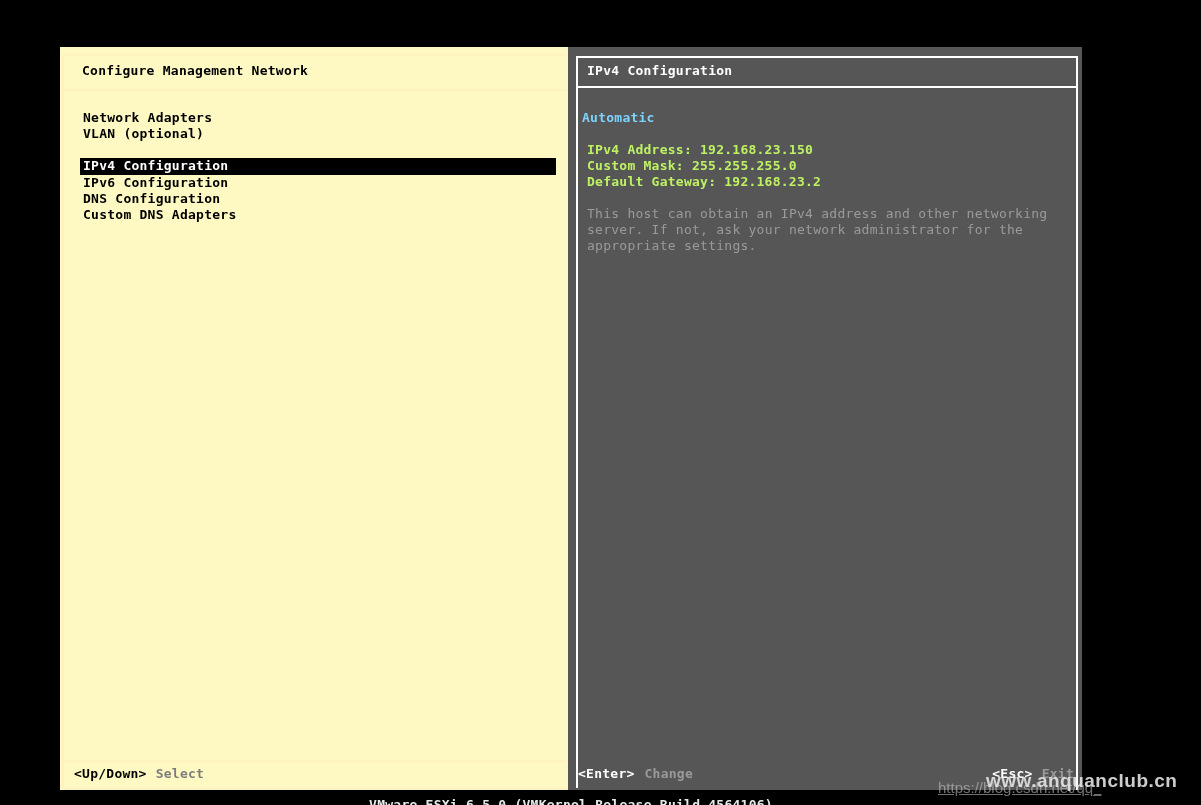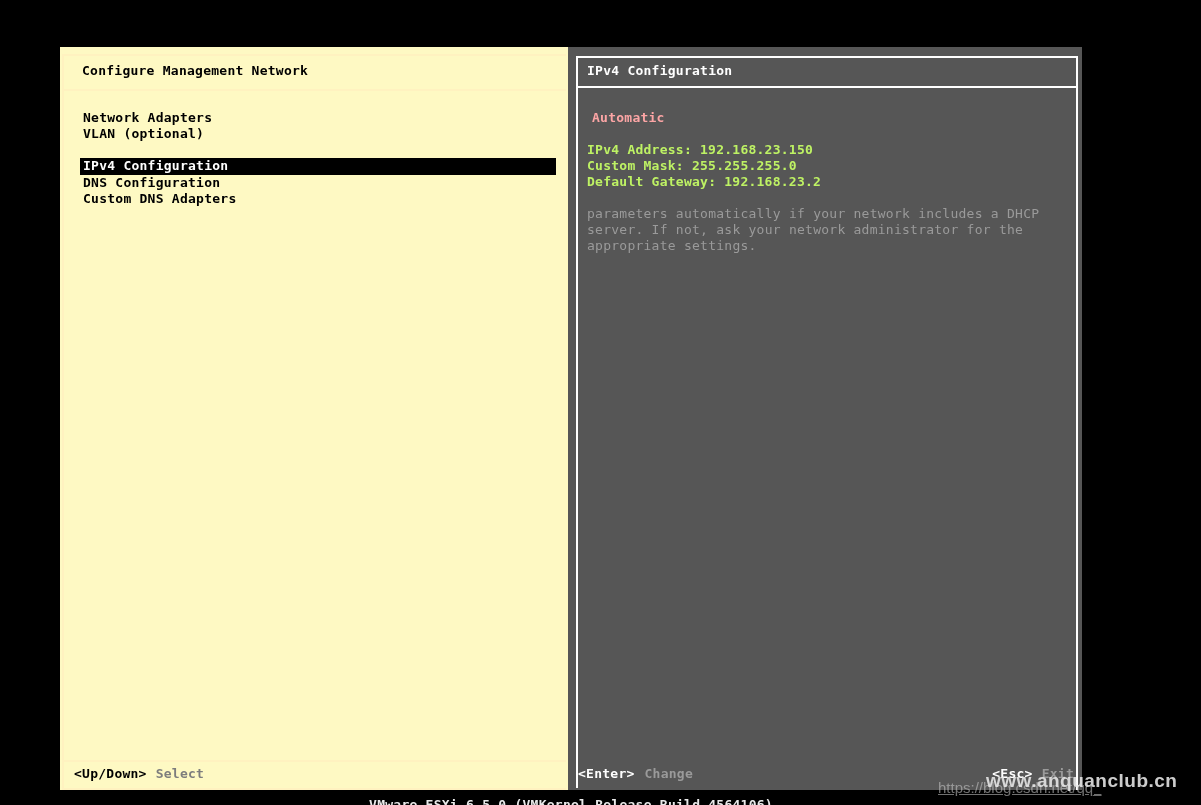--- a/index.html
+++ b/index.html
@@ -30,21 +30,21 @@
   .lp-hint-action{color:#7D7D7D;}
 
   
   .pane-right{position:absolute;left:508px;top:0;width:514px;height:743px;background:#565656;}
   .gline{position:absolute;background:#FFFFFF;}
   .rp-b-top{left:8px;top:9px;width:500px;height:2px;}
   .rp-b-left{left:8px;top:9px;width:2px;height:732px;}
   .rp-b-right{left:508px;top:9px;width:2px;height:734px;}
   .rp-title-sep{left:8px;top:39px;width:500px;height:2px;}
   .rp-title{position:absolute;left:19px;top:16px;color:#FFF;}
-  .rp-mode{position:absolute;left:24px;top:63px;color:#fca5a5;}
+  .rp-mode{position:absolute;left:14px;top:63px;color:#7dd3fc;}
   .rp-fields{position:absolute;left:19px;top:95px;color:#bef264;}
   .field-row{height:16px;display:flex;}
   .field-label{margin-right:8px;}
   .rp-desc{position:absolute;left:19px;top:159px;color:#9A9A9A;}
   .rp-desc .mono{font-weight:normal;}
   .rp-hints-left{position:absolute;left:10px;top:719px;display:flex;gap:10px;}
   .rp-hints-right{position:absolute;right:8px;top:719px;display:flex;gap:9px;margin-left:12px;}
   .rp-hint-key{color:#FFF;}
   .rp-hint-action{color:#9A9A9A;}
 
@@ -72,20 +72,21 @@
     <div class="yline yl-b-left"></div>
     <div class="yline yl-b-top"></div>
     <div class="lp-title mono">Configure Management Network</div>
     <div class="yline yl-title-sep"></div>
 
     <div class="menu">
       <div class="menu-row mono">Network Adapters</div>
       <div class="menu-row mono">VLAN (optional)</div>
       <div class="menu-row spacer"></div>
       <div class="menu-row mono selected">IPv4 Configuration</div>
+      <div class="menu-row mono">IPv6 Configuration</div>
       <div class="menu-row mono">DNS Configuration</div>
       <div class="menu-row mono">Custom DNS Adapters</div>
     </div>
 
     <div class="yline yl-hint-sep"></div>
     <div class="lp-hints">
       <span class="lp-hint-key mono">&lt;Up/Down&gt;</span>
       <span class="lp-hint-action mono">Select</span>
     </div>
     <div class="yline yl-b-bottom"></div>
@@ -109,21 +110,21 @@
         <span class="field-label mono">Custom Mask:</span>
         <span class="mono">255.255.255.0</span>
       </div>
       <div class="field-row">
         <span class="field-label mono">Default Gateway:</span>
         <span class="mono">192.168.23.2</span>
       </div>
     </div>
 
     <div class="rp-desc">
-      <div class="mono">parameters automatically if your network includes a DHCP</div>
+      <div class="mono">This host can obtain an IPv4 address and other networking</div>
       <div class="mono">server. If not, ask your network administrator for the</div>
       <div class="mono">appropriate settings.</div>
     </div>
 
     <div class="rp-hints-left">
       <span class="rp-hint-key mono">&lt;Enter&gt;</span>
       <span class="rp-hint-action mono">Change</span>
     </div>
     <div class="rp-hints-right">
       <span class="rp-hint-key mono">&lt;Esc&gt;</span>

